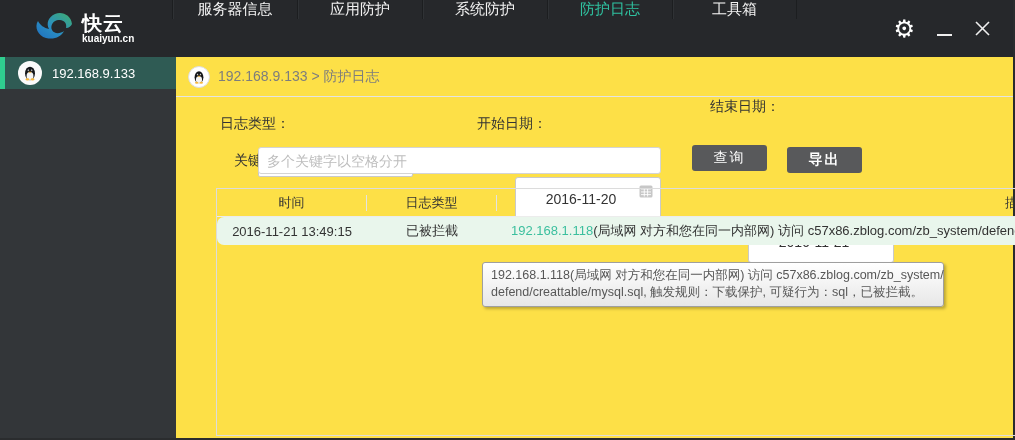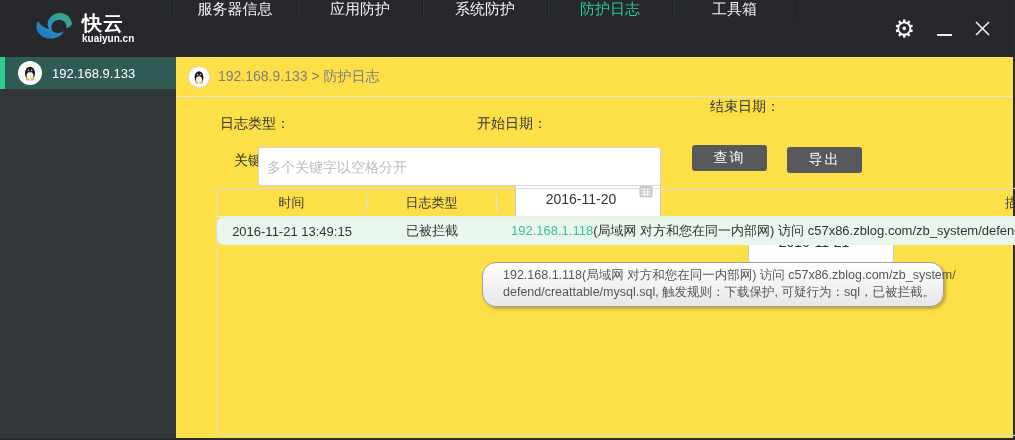--- a/index.html
+++ b/index.html
@@ -55,21 +55,21 @@
                background:#fff; display:flex; align-items:center; justify-content:center;
                font-size:14px; color:#333; position:relative; cursor:pointer; }
   .selectbox .chev { position:absolute; right:10px; top:10px; }
 
   .datebox { width:146px; height:43px; border:1px solid #c9c9c9; border-radius:3px;
              background:#fff; display:flex; align-items:center; justify-content:center;
              font-size:14px; color:#333; position:relative; cursor:pointer; }
   .datebox .cal { position:absolute; right:7px; top:6px; }
   .datebox .dval { margin-right:14px; }
 
-  .kwinput { width:403px; height:39px; border:1px solid #d4d4d4; border-radius:3px;
+  .kwinput { width:403px; height:27px; border:1px solid #d4d4d4; border-radius:3px;
              font-size:14px; color:#333; padding:0 8px; outline:none; }
   .kwinput::placeholder { color:#bdbdbd; }
 
   .btn { width:75px; height:26px; background:#58595b; color:#fff; font-size:14px;
          border:none; border-radius:3px; cursor:pointer; letter-spacing:2px;
          font-family:"Liberation Sans","DejaVu Sans",sans-serif; }
 
   
   .logtable { left:12px; top:131px; width:816px; height:248px; border:1px solid #dcdcdc;
               overflow:hidden;margin-left:28px; }
@@ -80,21 +80,21 @@
   .th-desc { flex:1; text-align:right; padding-left:434px; height:16px; line-height:16px; }
   .trow { display:flex; height:28px; align-items:center; background:#e9f6ec; cursor:pointer;border-radius:7px; }
   .td { font-size:13px; color:#333; white-space:nowrap; }
   .td-time { width:150px; text-align:center; }
   .td-type { width:130px; text-align:center; }
   .td-desc { flex:1; padding-left:14px; overflow:hidden; }
   .ip { color:#3bbf9e; }
 
   
   .tooltip { left:306px; top:205px; width:462px; background:linear-gradient(#ffffff,#e7e7e7);
-             border:1px solid #9f9f9f; border-radius:14px; padding:4px 8px 5px 20px;
+             border:1px solid #9f9f9f; border-radius:3px; padding:4px 8px 5px 8px;
              box-shadow:2px 2px 3px rgba(0,0,0,0.25); z-index:5; }
   .tooltip div { font-size:12.5px; color:#575757; line-height:17px; white-space:nowrap; }
 </style>
 </head>
 <body>
 
 <svg width="0" height="0" style="position:absolute">
   <defs>
     <linearGradient id="swirlGrad" x1="1" y1="0" x2="0" y2="1">
       <stop offset="0" stop-color="#3fae6e"></stop>
@@ -206,21 +206,21 @@
           <rect x="4.8" y="4.5" width="0.9" height="8" fill="#fff"></rect>
           <rect x="8.2" y="4.5" width="0.9" height="8" fill="#fff"></rect>
           <rect x="2" y="7.5" width="10" height="0.9" fill="#fff"></rect>
           <rect x="2" y="10.2" width="10" height="0.9" fill="#fff"></rect>
         </svg>
       </div>
 
       <div class="abs flabel r" style="left:12px; top:90px; width:70px;">关键字：</div>
       <input class="abs kwinput" style="left: 82px; top: 90px;" placeholder="多个关键字以空格分开">
       <button class="abs btn" style="left:516px; top:88px;">查询</button>
-      <button class="abs btn" style="left:611px; top:90px;">导出</button>
+      <button class="abs btn" style="left:611px; top:90px;font-weight:bold;">导出</button>
 
       <div class="abs logtable">
         <div class="thead">
           <div class="th th-time">时间</div>
           <div class="th th-type">日志类型</div>
           <div class="th th-desc">描述</div>
         </div>
         <div class="trow">
           <div class="td td-time">2016-11-21 13:49:15</div>
           <div class="td td-type">已被拦截</div>

